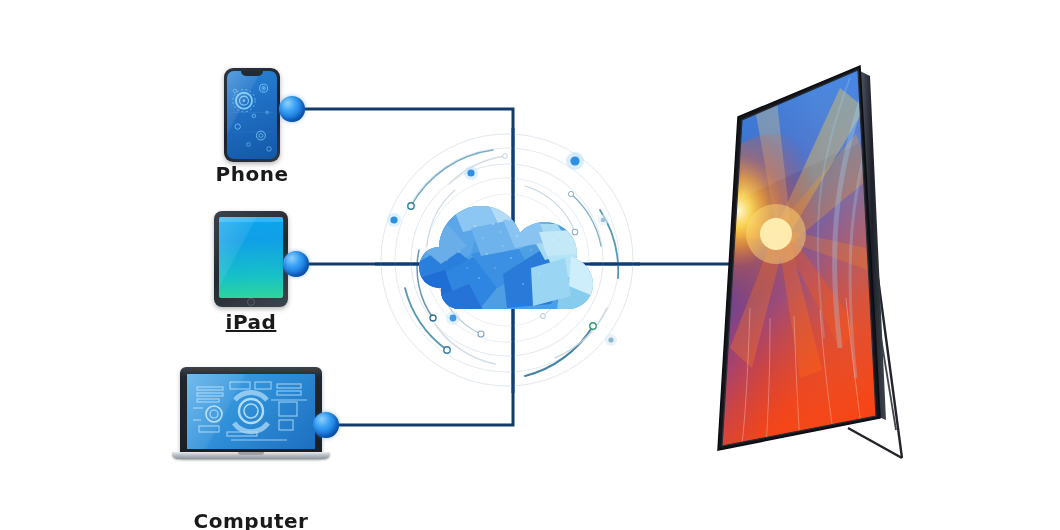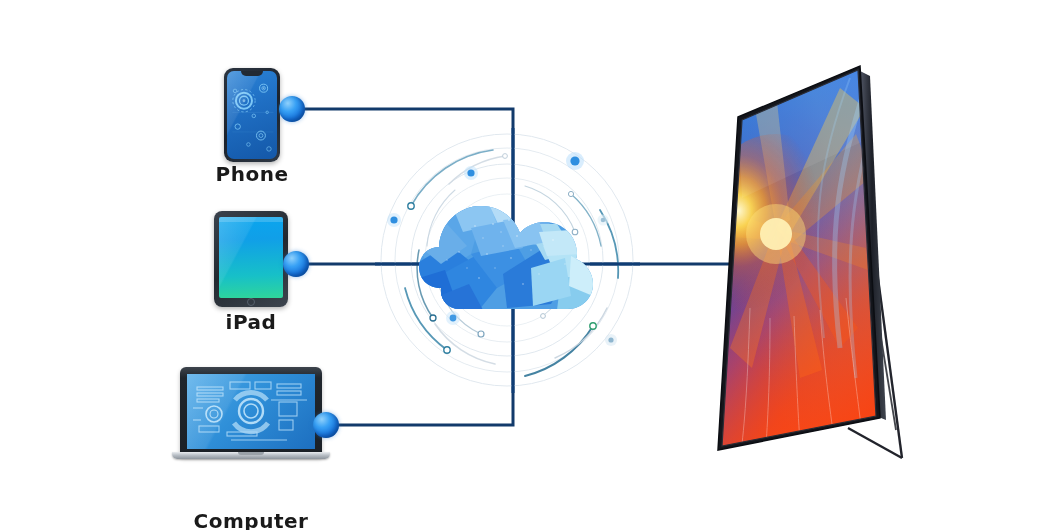--- a/index.html
+++ b/index.html
@@ -237,21 +237,21 @@
   <div class="node-label" style="left:132px; top:162px; font-size:20px;">Phone</div>
   <div class="connector" style="left:279px; top:96px; width:26px; height:26px;"></div>
 
   <div id="ipad-device">
     <div id="ipad-screen">
       <div id="ipad-statusbar"></div>
       <div class="glare"></div>
     </div>
     <div id="ipad-home"></div>
   </div>
-  <div class="node-label" style="left:131px; top:310px; font-size:20px;">iPad</div>
+  <div class="node-label" style="left:131px; top:310px; font-size:20px;text-decoration:underline;">iPad</div>
   <div class="connector" style="left:283px; top:251px; width:26px; height:26px;"></div>
 
   <div id="laptop-device">
     <div id="laptop-lid">
       <div id="laptop-screen">
         <svg viewBox="0 0 128 75" width="100%" height="100%" style="position:absolute;inset:0;">
           <g stroke="#bfe4fb" fill="none" opacity="0.9">
             <circle cx="64" cy="37" r="12" stroke-width="2.4"></circle>
             <circle cx="64" cy="37" r="7" stroke-width="1.6"></circle>
             <path d="M48 26 A21 21 0 0 1 80 26" stroke-width="5" opacity="0.75"></path>

